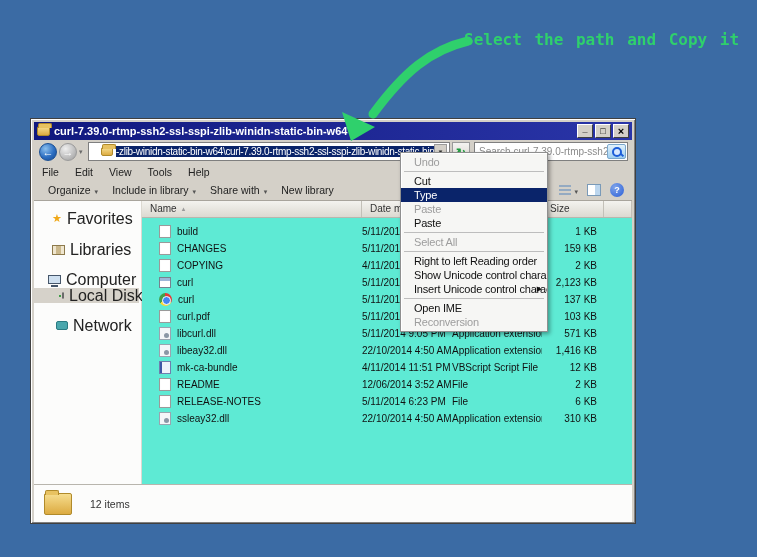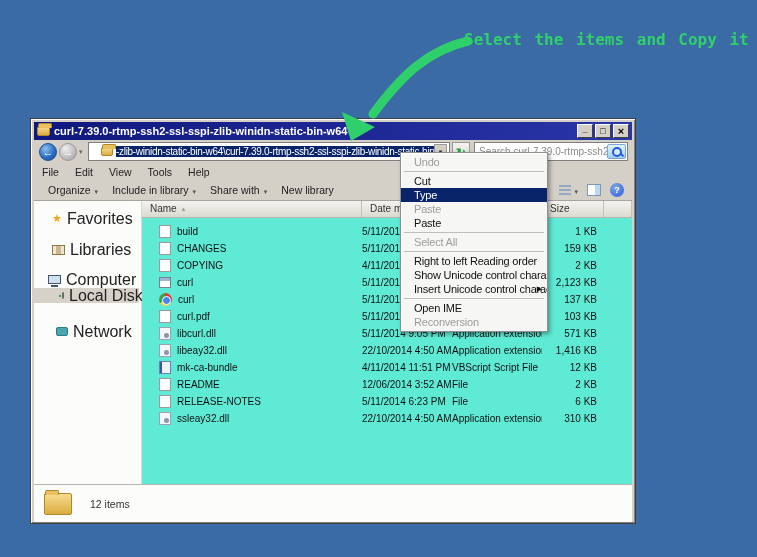--- a/index.html
+++ b/index.html
@@ -80,21 +80,21 @@
 
   
   .main { position:absolute; left:3px; top:82px; right:3px; height:283px; background:#fff; display:flex; }
   .navpane { width:108px; background:#fcfcfb; border-right:1px solid #dcd9d1; position:relative; font-size:16px; color:#222; }
   .navitem { position:absolute; left:0; right:2px; height:15px; display:flex; align-items:center; white-space:nowrap; }
   .navitem .lbl { margin-left:5px; }
   .ni-fav { top:10px; padding-left:18px; }
   .ni-lib { top:41px; padding-left:18px; }
   .ni-comp { top:71px; padding-left:14px; }
   .ni-disk { top:87px; padding-left:28px; background:#d6d2ca; }
-  .ni-net { top:117px; padding-left:22px;margin-top:6px; }
+  .ni-net { top:117px; padding-left:22px; }
 
   .i-star { color:#f0a818; font-size:11px; }
   .i-star::after { content:"\2605"; }
   .i-lib { width:13px; height:10px; background:#cbb88c; border:1px solid #8d7a4c;
     box-shadow: inset 3px 0 0 #efe6cf, inset -3px 0 0 #efe6cf; }
   .i-comp { width:13px; height:9px; background:#cfe0f0; border:1px solid #46566a; position:relative; }
   .i-comp::after { content:""; position:absolute; left:2px; bottom:-4px; width:7px; height:2px; background:#46566a; }
   .i-disk { width:14px; height:7px; border:1px solid #6b6b6b; border-radius:1px;
     background:linear-gradient(#e4e3e0,#9e9c98); position:relative; }
   .i-disk::after { content:""; position:absolute; right:2px; top:2px; width:2px; height:2px; background:#3f9e46; }
@@ -154,21 +154,21 @@
 </head>
 <body>
 
 <div class="page">
 
   <svg class="arrow-svg" viewBox="0 0 757 557">
     <path d="M 468 41 C 430 50, 404 72, 373 114" stroke="#2fd06c" stroke-width="9" fill="none" stroke-linecap="round"></path>
     <polygon points="351,141 342,112 375,127" fill="#2fd06c"></polygon>
   </svg>
 
-  <div class="annotation">Select the items and Copy it</div>
+  <div class="annotation">Select the path and Copy it</div>
 
   <div class="window">
 
     <div class="titlebar">
       <span class="bigfolder" style="width:13px;height:10px;margin-left:0;"></span>
       <span class="title-text">curl-7.39.0-rtmp-ssh2-ssl-sspi-zlib-winidn-static-bin-w64</span>
       <span class="wc">
         <span class="wcbtn wc-min"></span>
         <span class="wcbtn wc-max"></span>
         <span class="wcbtn wc-close"></span>

